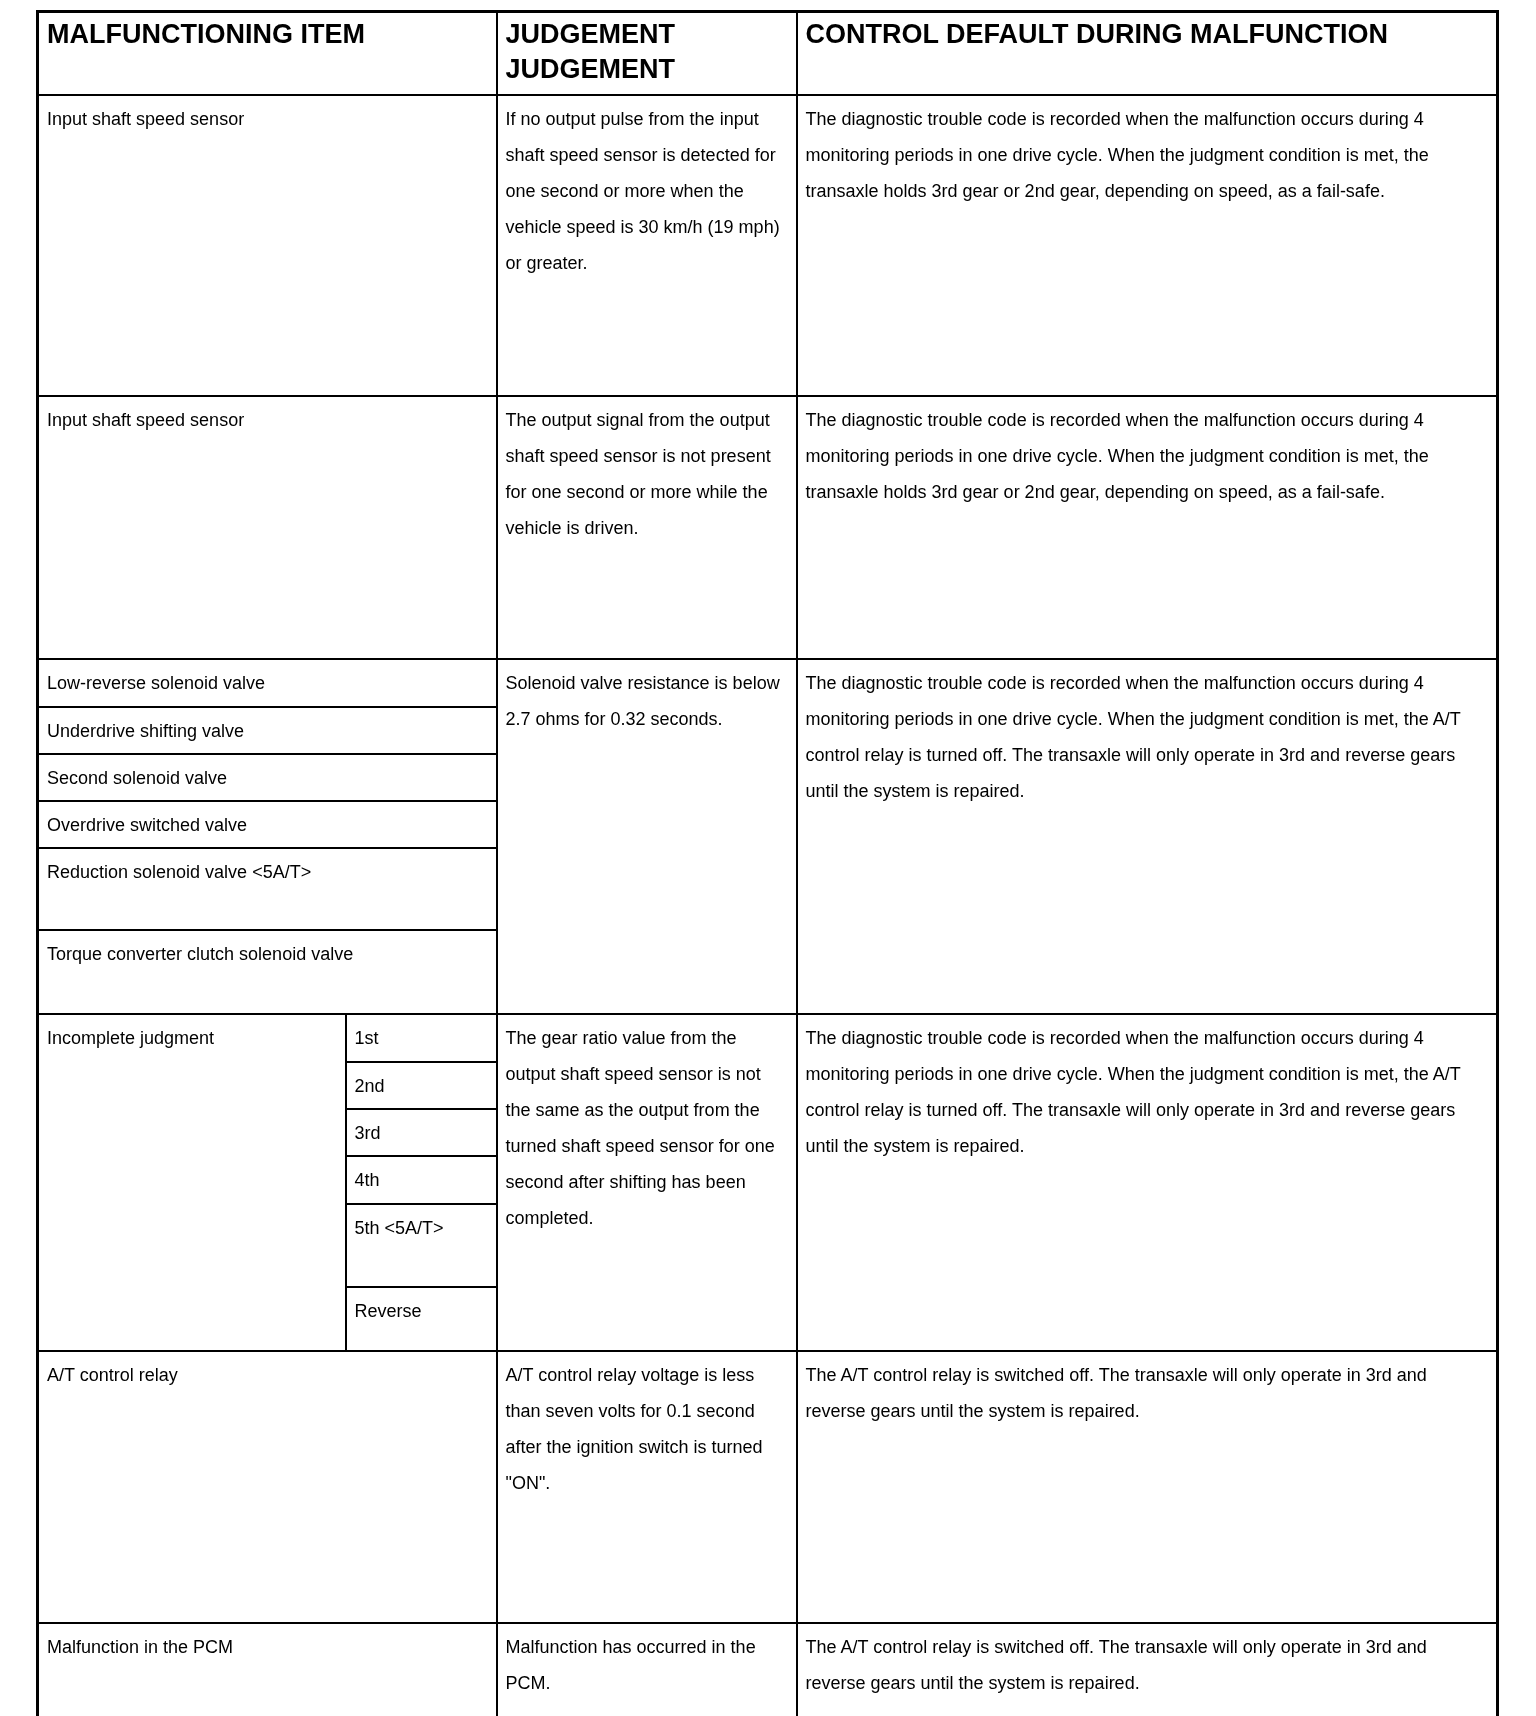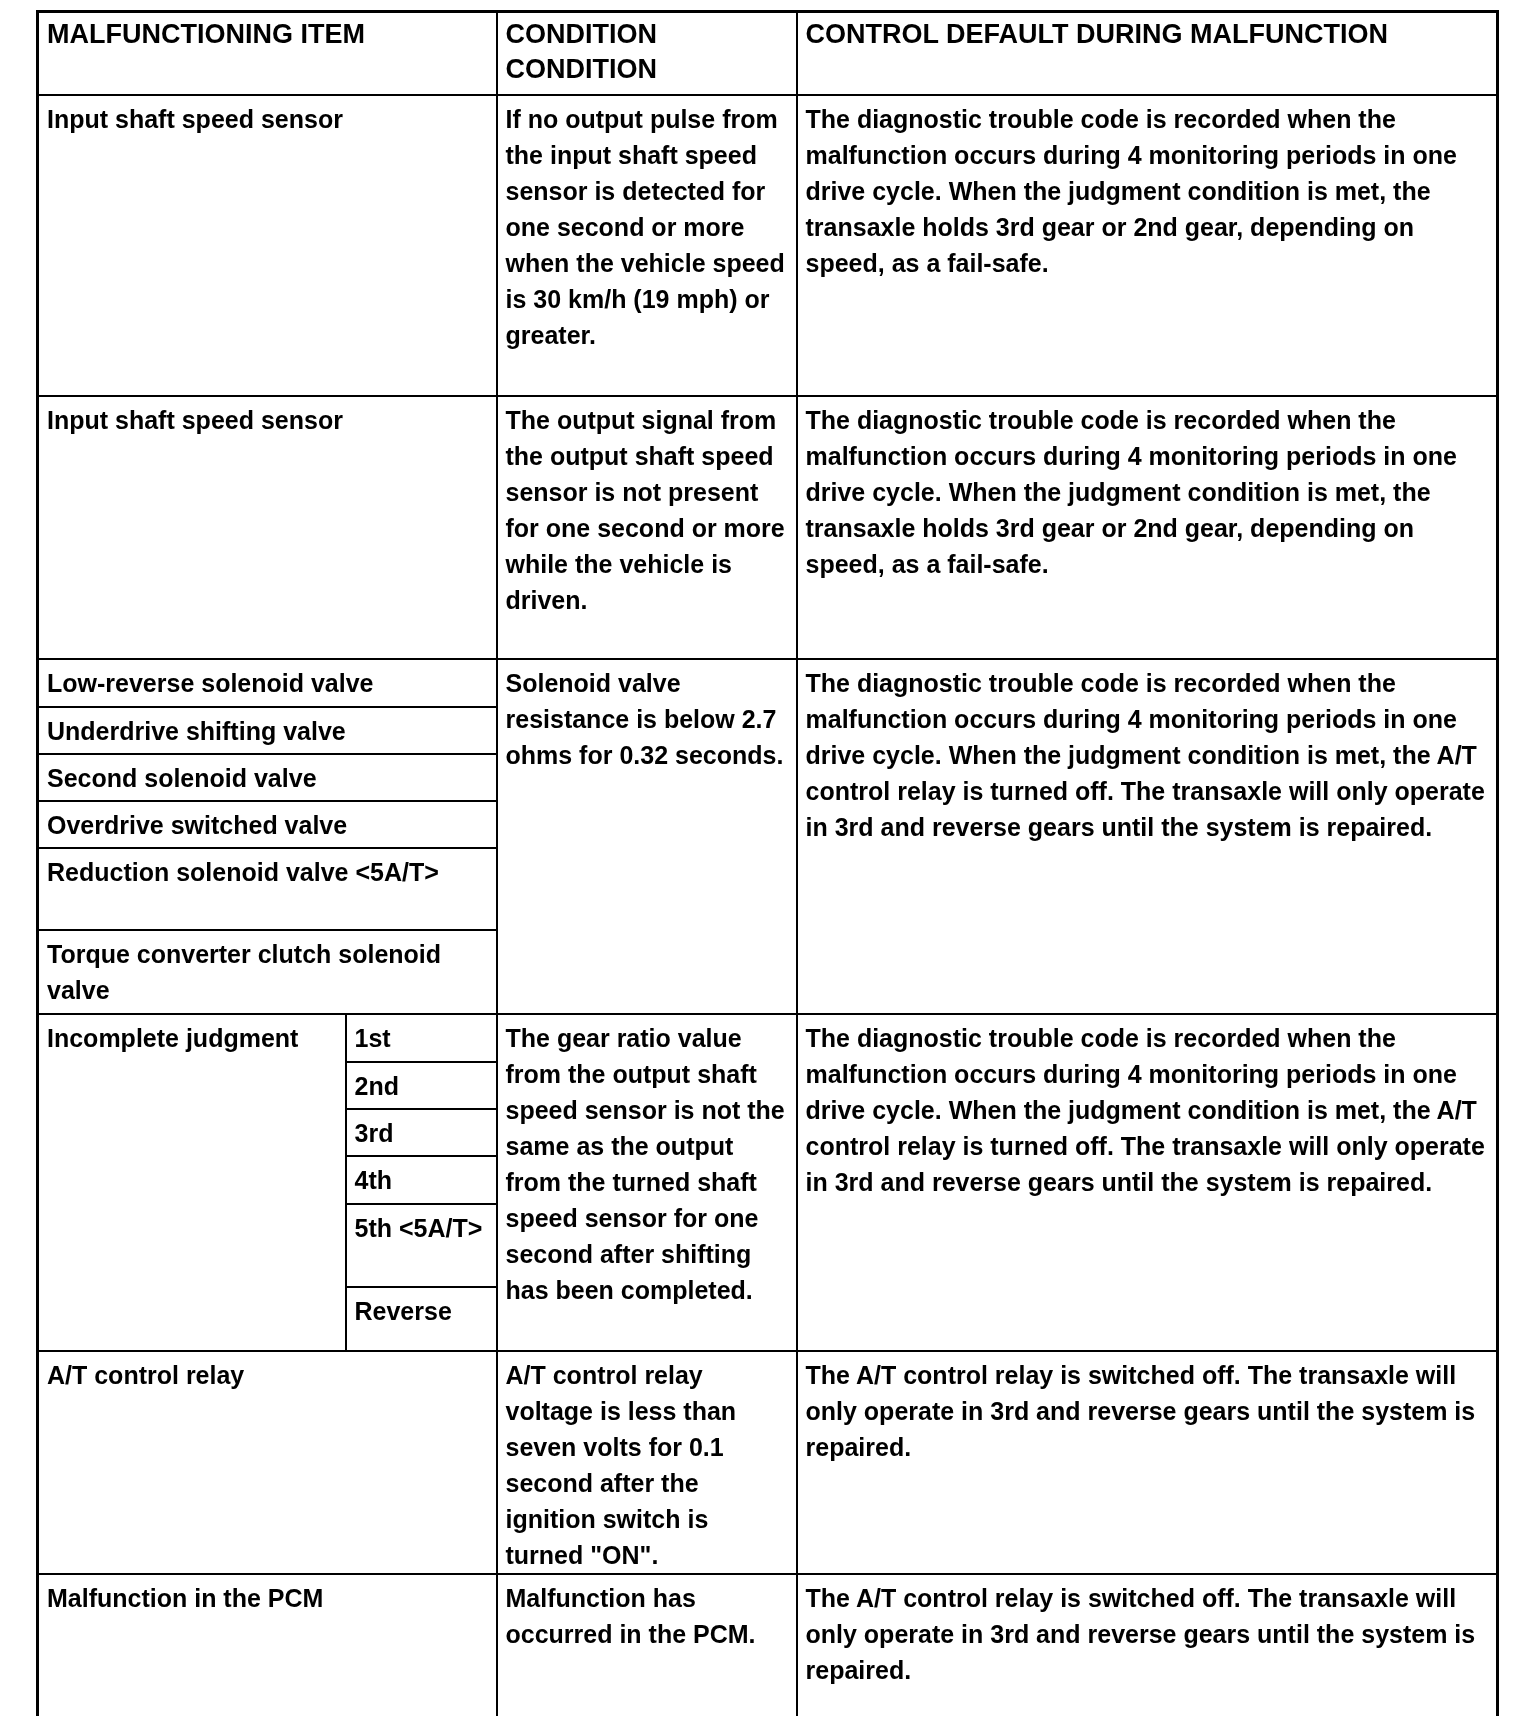--- a/index.html
+++ b/index.html
@@ -1,40 +1,40 @@
 <!DOCTYPE html>
 <html><head>
 <meta charset="utf-8">
 <style>
   html, body { margin:0; padding:0; background:#ffffff; }
   body { width:1536px; height:1716px; position:relative; overflow:hidden;
          font-family:"Liberation Sans", sans-serif; color:#000; }
   table.dt { position:absolute; left:36px; top:10px; width:1460px;
              border-collapse:collapse; table-layout:fixed; }
   table.dt td, table.dt th { border:2px solid #000; vertical-align:top;
-             padding:5px 8px 0 8px; font-size:25px; line-height:36px;
-             text-align:left; font-weight:bold; overflow:hidden; }
+             padding:5px 8px 0 8px; font-size:18px; line-height:36px;
+             text-align:left; font-weight:normal; overflow:hidden; }
   table.dt th { font-weight:bold; font-size:27px; line-height:35px; padding-top:4px; }
   table.dt { border:3px solid #000; }
   .sub td { padding-top:3px; }
 </style>
 </head>
 <body>
 
 <table class="dt">
   <colgroup>
     <col style="width:308px">
     <col style="width:151px">
     <col style="width:300px">
     <col style="width:701px">
   </colgroup>
   <thead>
     <tr style="height:83px">
       <th colspan="2">MALFUNCTIONING ITEM</th>
-      <th>CONDITION CONDITION</th>
+      <th>JUDGEMENT JUDGEMENT</th>
       <th>CONTROL DEFAULT DURING MALFUNCTION</th>
     </tr>
   </thead>
   <tbody>
 
     <tr style="height:301px">
       <td colspan="2">Input shaft speed sensor</td>
       <td>If no output pulse from the input shaft speed sensor is detected for one second or more when the vehicle speed is 30 km/h (19 mph) or greater.</td>
       <td>The diagnostic trouble code is recorded when the malfunction occurs during 4 monitoring periods in one drive cycle. When the judgment condition is met, the transaxle holds 3rd gear or 2nd gear, depending on speed, as a fail-safe.</td>
     </tr>
@@ -81,21 +81,21 @@
     <tr style="height:48px" class="sub">
       <td>4th</td>
     </tr>
     <tr style="height:83px" class="sub">
       <td>5th &lt;5A/T&gt;</td>
     </tr>
     <tr style="height:64px" class="sub">
       <td>Reverse</td>
     </tr>
 
-    <tr style="height:168px">
+    <tr style="height:272px">
       <td colspan="2">A/T control relay</td>
       <td>A/T control relay voltage is less than seven volts for 0.1 second after the ignition switch is turned "ON".</td>
       <td>The A/T control relay is switched off. The transaxle will only operate in 3rd and reverse gears until the system is repaired.</td>
     </tr>
 
     <tr style="height:150px">
       <td colspan="2">Malfunction in the PCM</td>
       <td>Malfunction has occurred in the PCM.</td>
       <td>The A/T control relay is switched off. The transaxle will only operate in 3rd and reverse gears until the system is repaired.</td>
     </tr>

